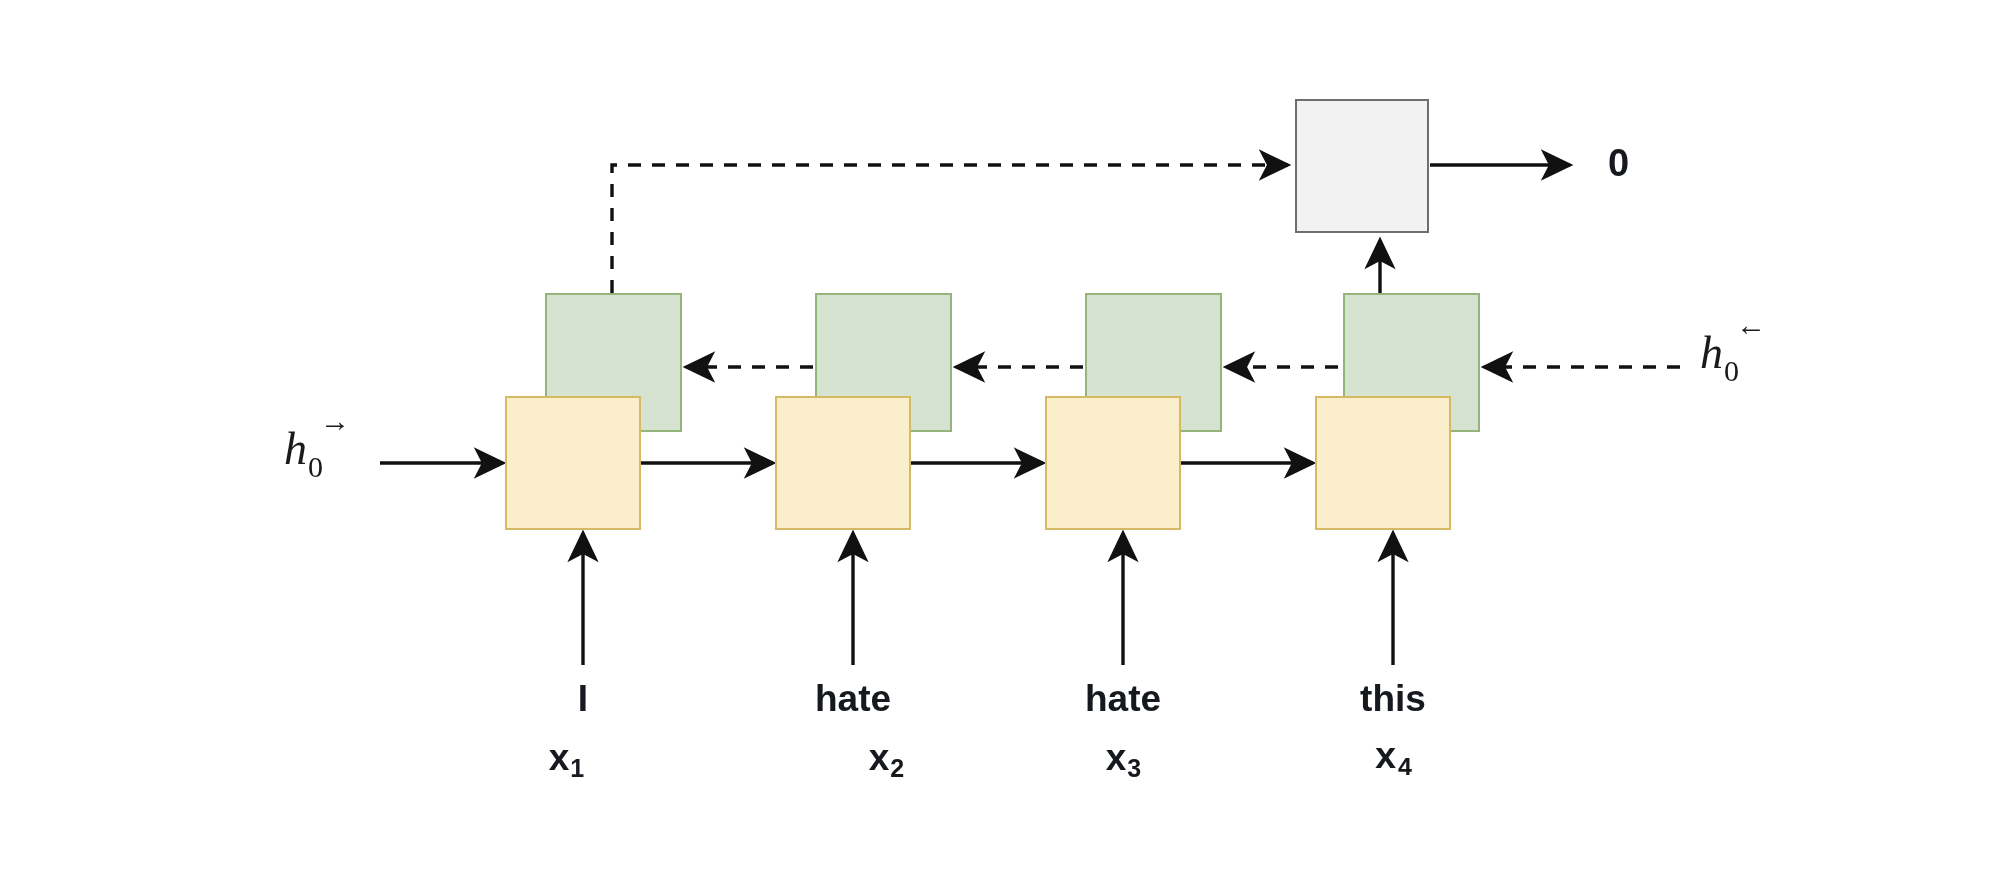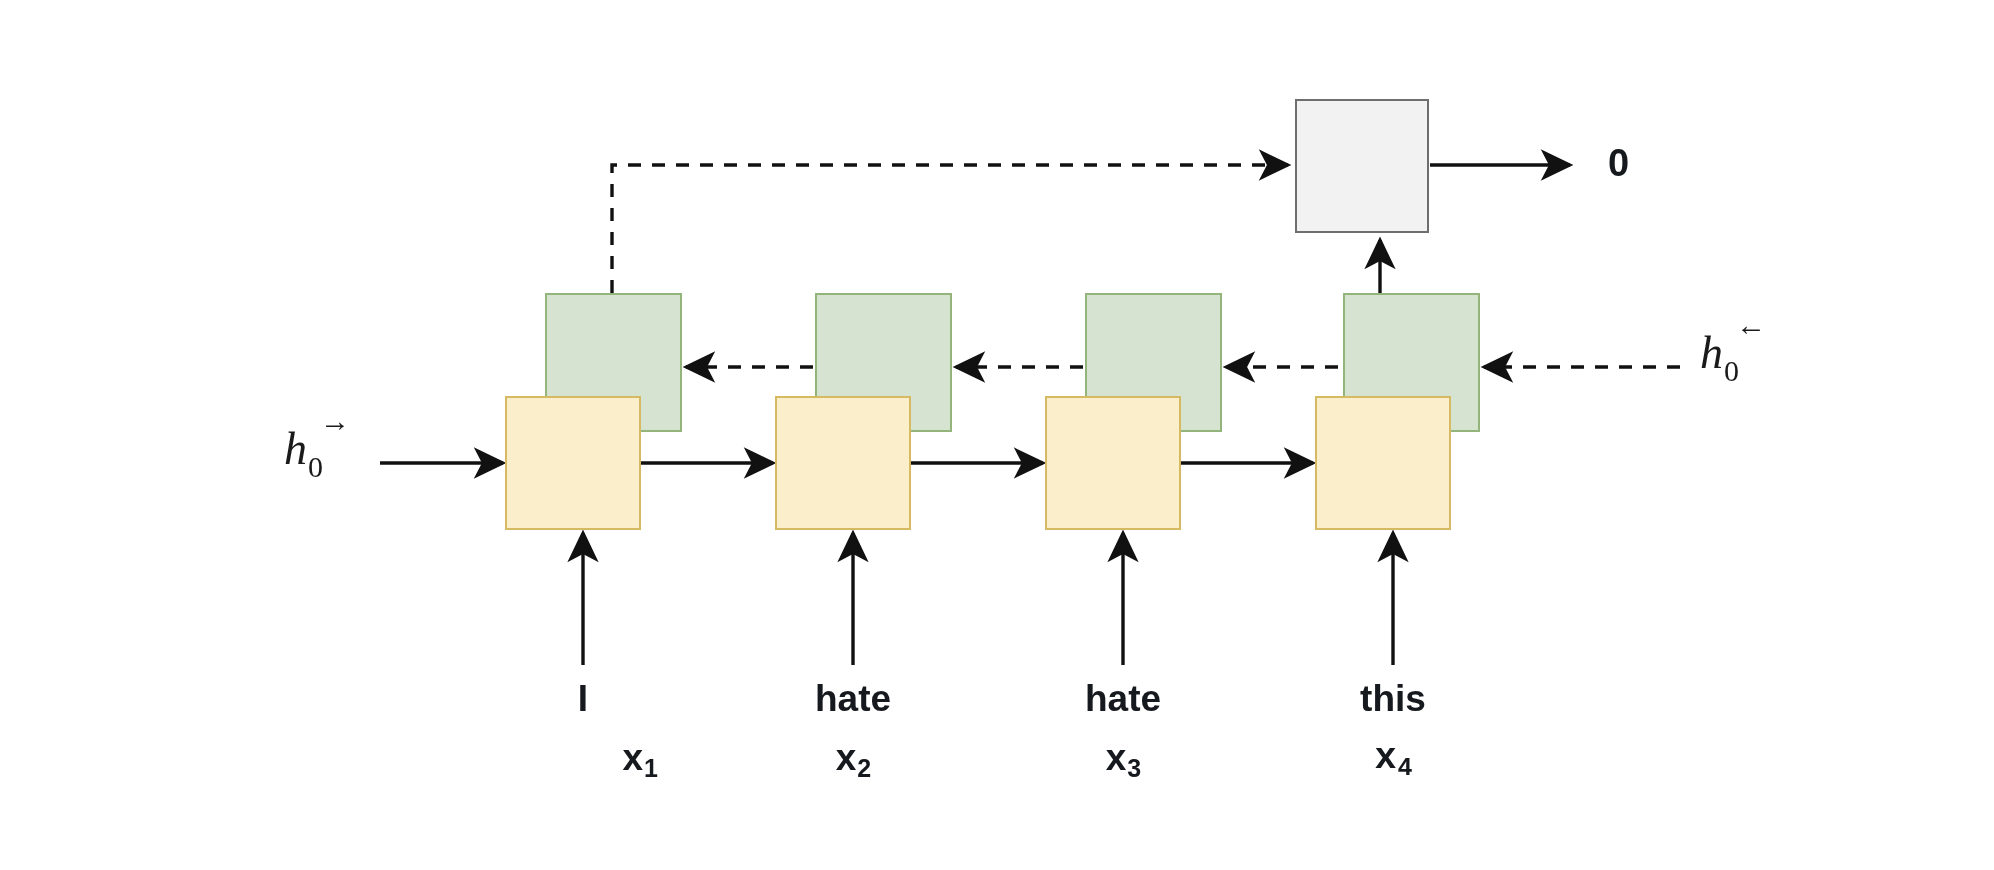--- a/index.html
+++ b/index.html
@@ -125,24 +125,24 @@
     <span class="hwrap">h</span><span class="arr">←</span><span class="sub">0</span>
   </div>
 
   <div class="lbl outlbl" style="left:1608px;top:142px;">0</div>
 
   <div class="lbl word" style="left:523px;top:678px;width:120px;">I</div>
   <div class="lbl word" style="left:793px;top:678px;width:120px;">hate</div>
   <div class="lbl word" style="left:1063px;top:678px;width:120px;">hate</div>
   <div class="lbl word" style="left:1333px;top:678px;width:120px;">this</div>
 
-  <div class="lbl xsub" style="left:537px;top:737px;width:120px;text-align:right;">
+  <div class="lbl xsub" style="left:506px;top:737px;width:120px;">
     <span>x</span><sub>1</sub>
   </div>
-  <div class="lbl xsub" style="left:793px;top:737px;width:120px;">
+  <div class="lbl xsub" style="left:826px;top:737px;width:120px;">
     <span>x</span><sub>2</sub>
   </div>
   <div class="lbl xsub" style="left:1063px;top:737px;width:120px;text-align:center;">
     <span>x</span><sub>3</sub>
   </div>
   <div class="lbl xsub" style="left:1333px;top:737px;width:120px;font-family:Liberation Mono, monospace;">
     <span>x</span><sub>4</sub>
   </div>
 
 </div>

